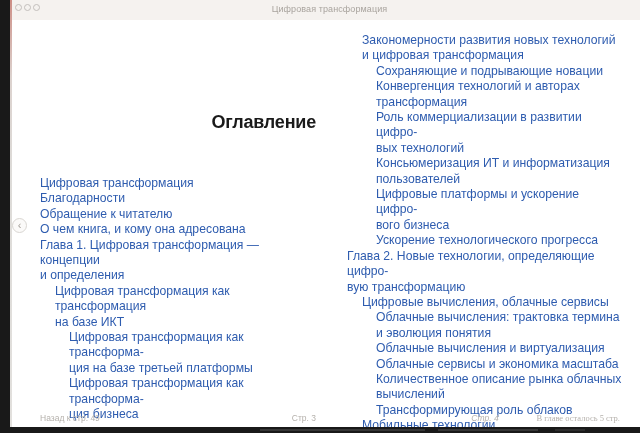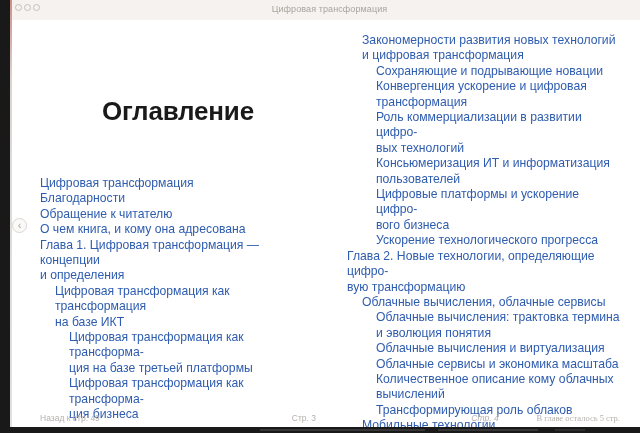--- a/index.html
+++ b/index.html
@@ -33,22 +33,22 @@
     text-align: center; font-size: 9px; color: #a9a49e; letter-spacing: .1px;
   }
 
   .content { position: absolute; left: 0; top: 20px; width: 640px; height: 394px; background: #fff; }
 
   .page { position: absolute; top: 0; width: 276px; height: 100%; }
   .page-left  { left: 30px; }
   .page-right { left: 337px; }
 
   .toc-heading {
-    position: absolute; top: 76px; left: 0; width: 100%;
-    text-align: center; font-size: 26px; font-weight: bold; color: #1a1a1a;
+    position: absolute; top: 92px; left: 0; width: 100%;
+    text-align: right; font-size: 18px; font-weight: bold; color: #1a1a1a;
     letter-spacing: -0.2px; font-family: "Liberation Sans", sans-serif;
   }
 
   .toc-list {
     position: absolute; left: 0; width: 100%;
     font-family: Liberation Sans, sans-serif;
     font-size: 12.2px; line-height: 15.4px;
     color: var(--link, #2e5caf);
   }
   .toc-list-left  { top: 156px; }
@@ -118,37 +118,37 @@
             <div class="toc-item lvl2">Цифровая трансформация как трансформа-
 ция бизнеса</div>
           </div>
       </div>
 
       <div class="page page-right">
         <div class="toc-list toc-list-right">
             <div class="toc-item lvl1">Закономерности развития новых технологий
 и цифровая трансформация</div>
             <div class="toc-item lvl2">Сохраняющие и подрывающие новации</div>
-            <div class="toc-item lvl2">Конвергенция ускорение и цифровая
+            <div class="toc-item lvl2">Конвергенция технологий и авторах
 трансформация</div>
             <div class="toc-item lvl2">Роль коммерциализации в развитии цифро-
 вых технологий</div>
             <div class="toc-item lvl2">Консьюмеризация ИТ и информатизация
 пользователей</div>
             <div class="toc-item lvl2">Цифровые платформы и ускорение цифро-
 вого бизнеса</div>
             <div class="toc-item lvl2">Ускорение технологического прогресса</div>
             <div class="toc-item lvl0">Глава 2. Новые технологии, определяющие цифро-
 вую трансформацию</div>
-            <div class="toc-item lvl1">Облачные вычисления, облачные сервисы</div>
+            <div class="toc-item lvl1">Цифровые вычисления, облачные сервисы</div>
             <div class="toc-item lvl2">Облачные вычисления: трактовка термина
 и эволюция понятия</div>
             <div class="toc-item lvl2">Облачные вычисления и виртуализация</div>
             <div class="toc-item lvl2">Облачные сервисы и экономика масштаба</div>
-            <div class="toc-item lvl2">Количественное описание кому облачных
+            <div class="toc-item lvl2">Количественное описание рынка облачных
 вычислений</div>
             <div class="toc-item lvl2">Трансформирующая роль облаков</div>
             <div class="toc-item lvl1">Мобильные технологии</div>
             <div class="toc-item lvl2">Понятие «мобильность» в контексте третьей</div>
           </div>
       </div>
 
     </div>
 
     <div class="back-button">

